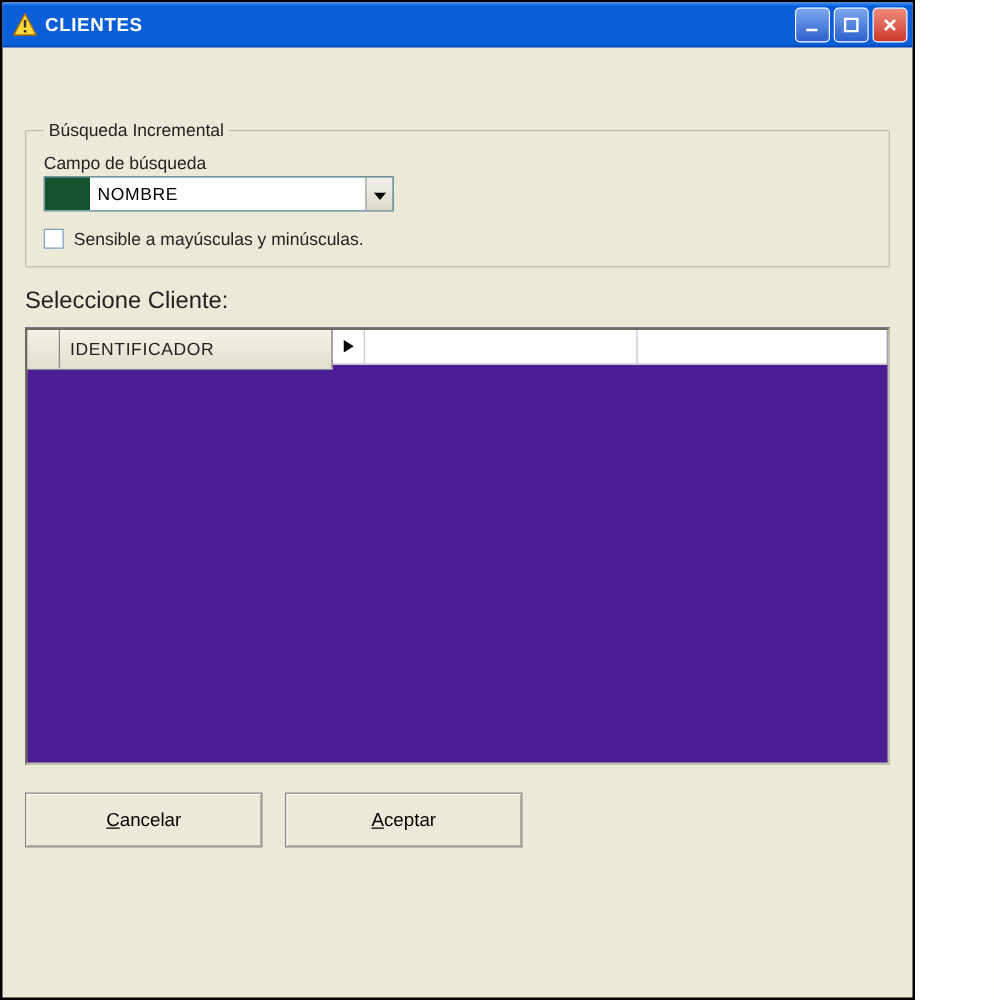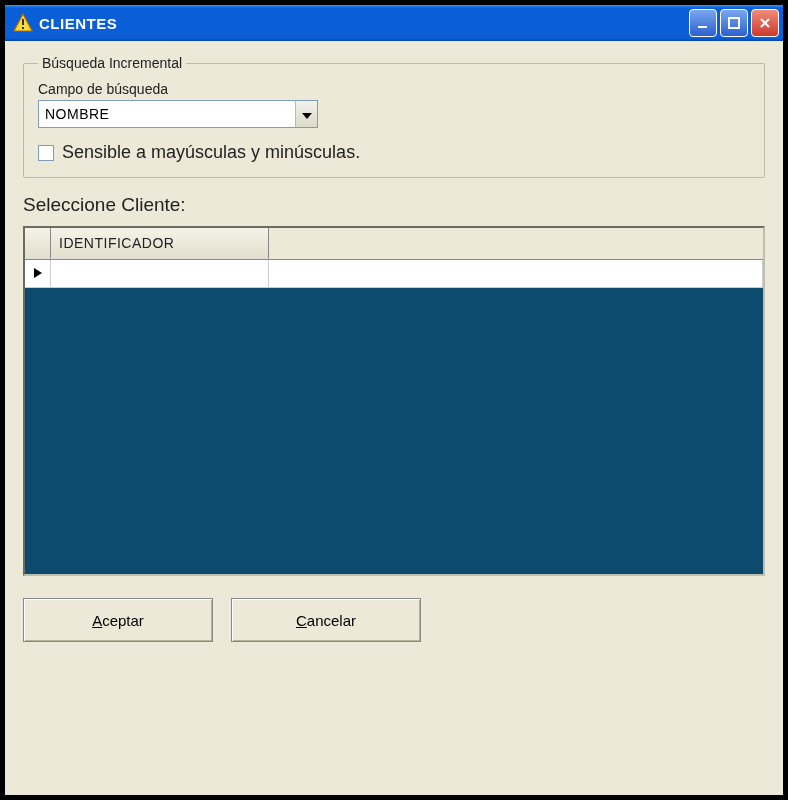--- a/index.html
+++ b/index.html
@@ -7,23 +7,23 @@
     margin: 0;
     padding: 0;
     font-family: Tahoma, Arial, sans-serif;
     font-size: 13px;
     background: #fff;
     width: 795px;
     height: 800px;
     overflow: hidden;
   }
   .window {
-    width: 788px;
+    width: 732px;
     height: 800px;
-    border: 5px solid #000000;
+    border: 2px solid #000000;
     background: #ece9d8;
     display: flex;
     flex-direction: column;
   }
   .titlebar {
     height: 36px;
     background: linear-gradient(to bottom, #3a95ff 0%, #0a5fd8 8%, #0a5fd8 92%, #0042b5 100%);
     display: flex;
     align-items: center;
     padding: 0 4px 0 8px;
@@ -58,20 +58,21 @@
     background: linear-gradient(to bottom, #7ba7f0, #2c60cc);
   }
   .win-btn.close {
     background: linear-gradient(to bottom, #f08b7b, #cc3a2c);
   }
   .content {
     flex: 1;
     padding: 14px 18px 22px 18px;
     display: flex;
     flex-direction: column;
+    margin-top: 44px;
   }
   fieldset.group {
     border: 1px solid #c0bba8;
     border-radius: 2px;
     padding: 10px 14px 14px 14px;
     margin: 0 0 16px 0;
   }
   fieldset.group legend {
     padding: 0 4px;
     font-size: 14px;
@@ -90,20 +91,21 @@
     font-size: 14px;
     margin-bottom: 3px;
     color: #222;
   }
   .combo {
     display: flex;
     width: 280px;
     border: 1px solid #7f9db9;
     background: #14532d;
     height: 28px;
+    padding-left: 36px;
   }
   .combo-input {
     flex: 1;
     border: none;
     outline: none;
     padding: 2px 6px;
     font-size: 14px;
     font-family: inherit;
     color: #000;
     background: #fff;
@@ -135,34 +137,34 @@
     gap: 8px;
   }
   .winchk {
     width: 16px;
     height: 16px;
     border: 1px solid #7f9db9;
     background: #fff;
     cursor: pointer;
   }
   .check-label {
-    font-size: 18px;
+    font-size: 14px;
     color: #222;
   }
   .section-label {
     font-size: 19px;
     color: #222;
     margin-bottom: 10px;
   }
   .table-wrap {
     border: 2px inset #bfbfb0;
-    background: #0c4a6e;
+    background: #4c1d95;
     height: 350px;
     display: flex;
-    flex-direction: column;
+    flex-direction: row;
   }
   .table-head {
     display: flex;
     background: #ece9d8;
     border-bottom: 1px solid #888;
     height: 32px;
   }
   .th {
     border-right: 1px solid #888;
     border-bottom: 1px solid #ddd;
@@ -288,18 +290,18 @@
                 </svg>
             </span>
           </div>
           <div class="td col-id"></div>
           <div class="td col-desc"></div>
         </div>
       </div>
     </div>
 
     <div class="btn-row">
+      <button class="btn"><span class="u">C</span><span>ancelar</span></button>
       <button class="btn"><span class="u">A</span><span>ceptar</span></button>
-      <button class="btn"><span class="u">C</span><span>ancelar</span></button>
     </div>
 
   </div>
 </div>
 
 </body></html>

